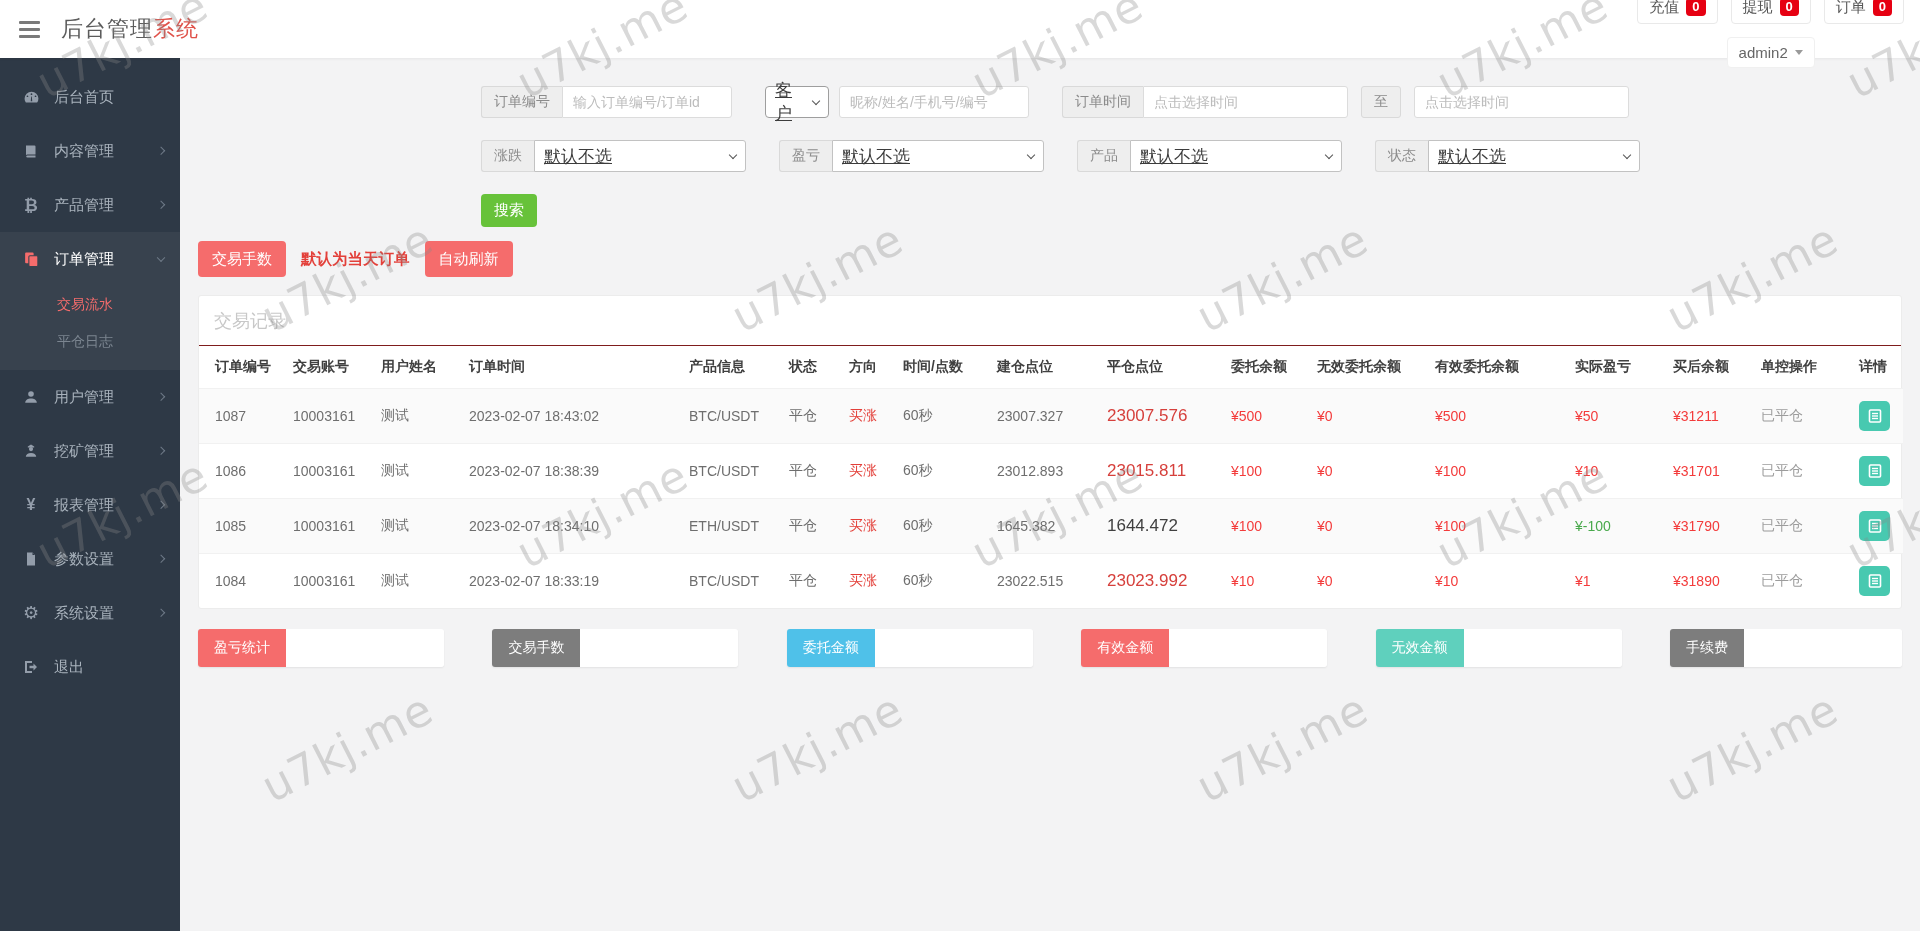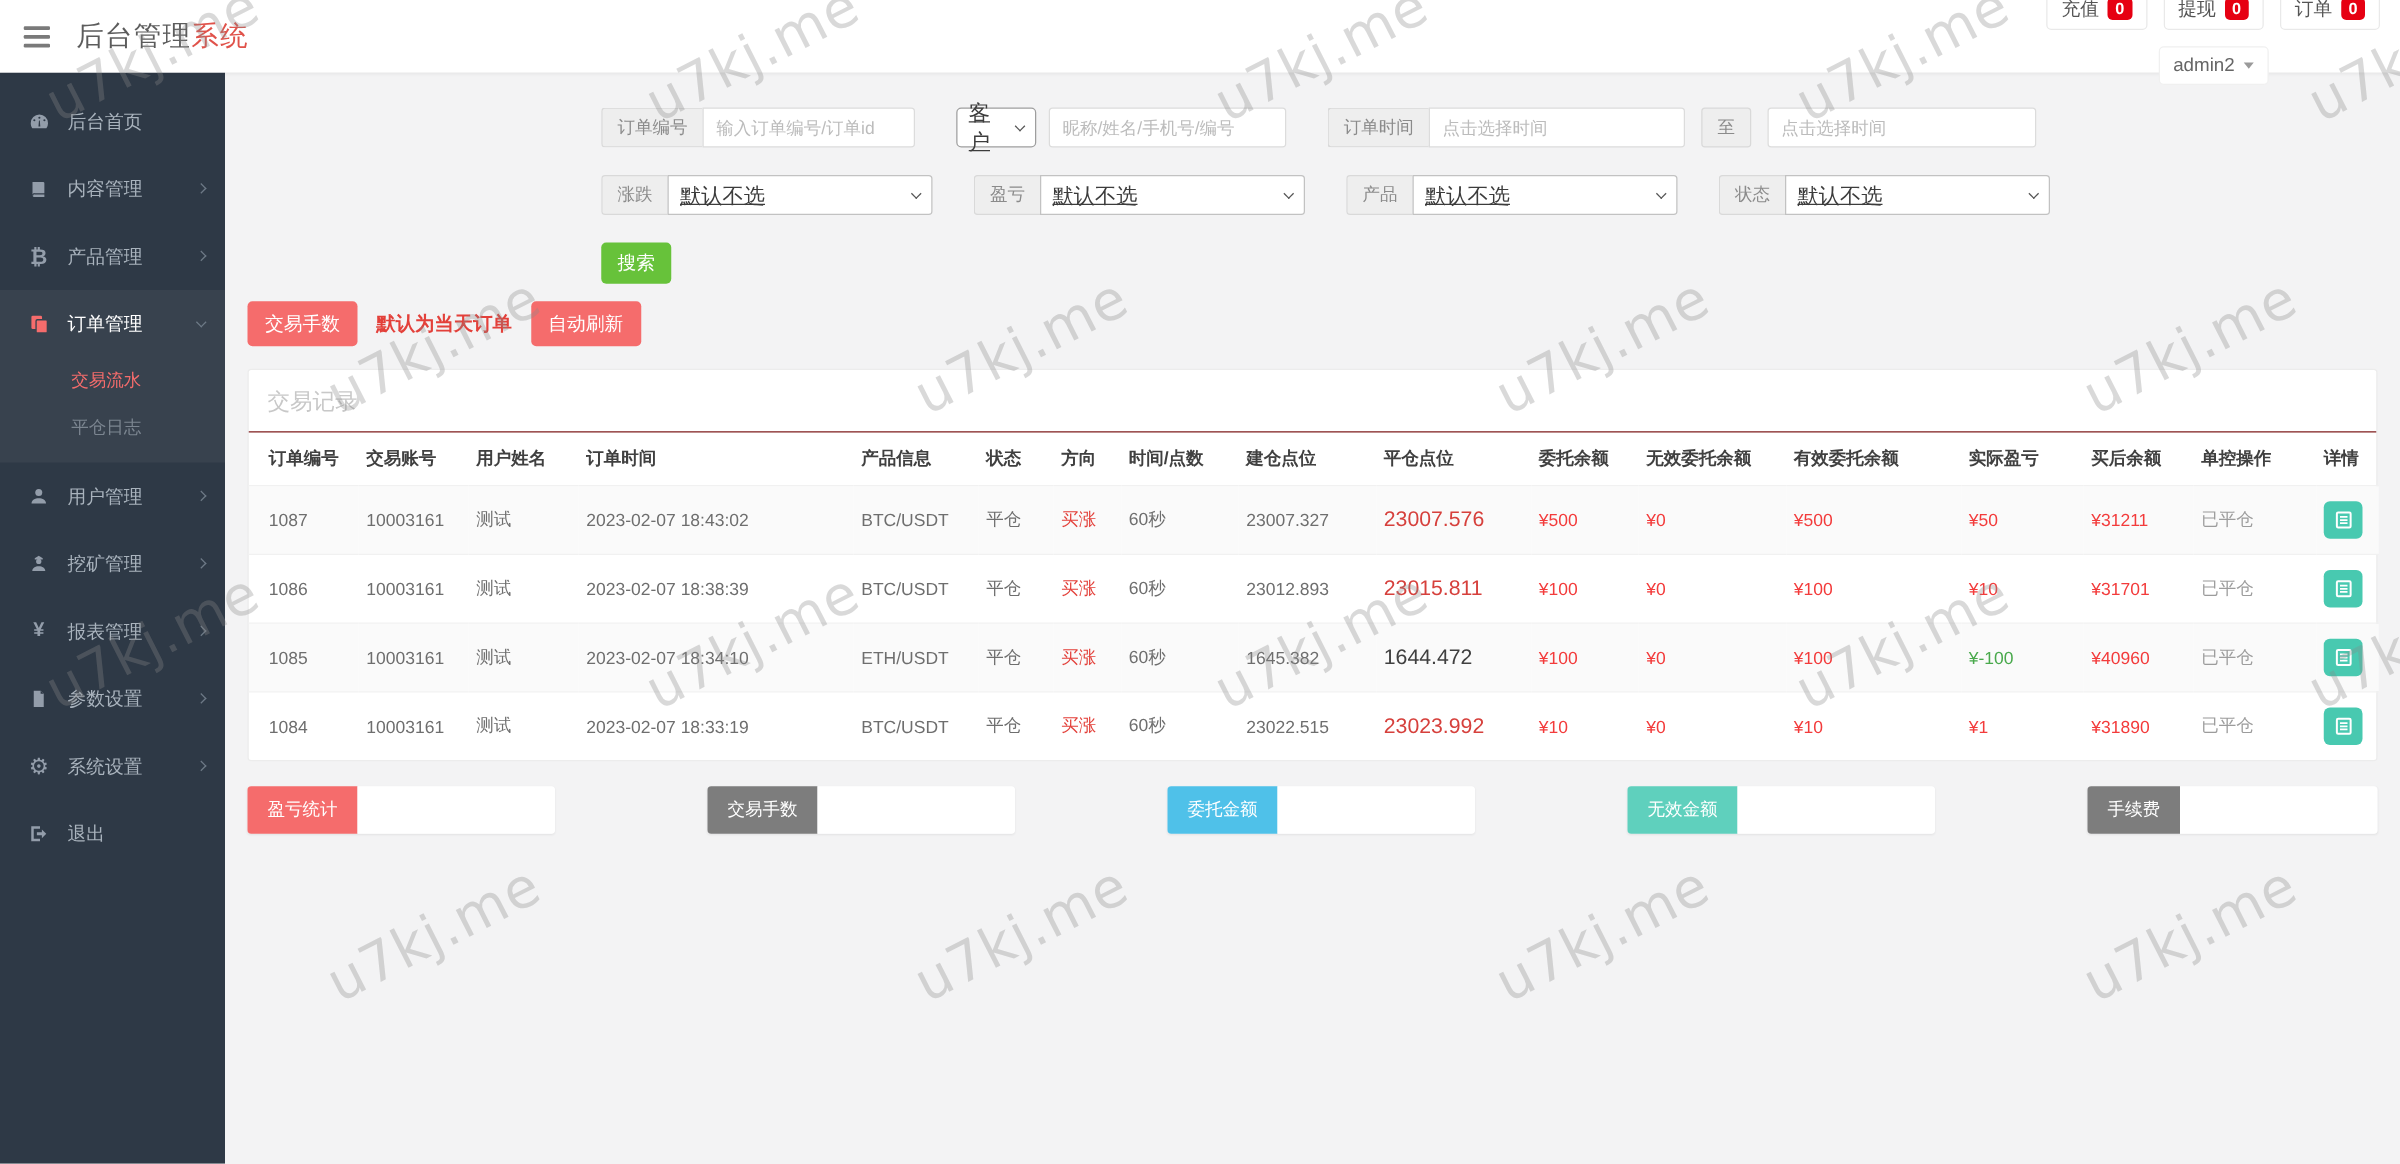--- a/index.html
+++ b/index.html
@@ -399,21 +399,21 @@
             <td>ETH/USDT</td>
             <td>平仓</td>
             <td class="c-dir">买涨</td>
             <td>60秒</td>
             <td>1645.382</td>
             <td class="c-close green">1644.472</td>
             <td class="c-money">¥100</td>
             <td class="c-money">¥0</td>
             <td class="c-money">¥100</td>
             <td class="c-green">¥-100</td>
-            <td class="c-money">¥40960</td>
+            <td class="c-money">¥31790</td>
             <td class="c-muted">已平仓</td>
             <td>
               <button class="detail-btn">
                 <svg width="16" height="16" viewBox="0 0 16 16">
                   <rect x="2.5" y="2" width="11" height="12" rx="1" fill="none" stroke="#fff" stroke-width="1.6"></rect>
                   <line x1="5" y1="5.5" x2="11" y2="5.5" stroke="#fff" stroke-width="1.4"></line>
                   <line x1="5" y1="8" x2="11" y2="8" stroke="#fff" stroke-width="1.4"></line>
                   <line x1="5" y1="10.5" x2="11" y2="10.5" stroke="#fff" stroke-width="1.4"></line>
                 </svg>
               </button>
@@ -458,20 +458,24 @@
       </div>
       <div class="sgroup">
         <span class="slabel" style="background:#7d7d7d">交易手数</span>
         <input class="sinput" style="">
       </div>
       <div class="sgroup">
         <span class="slabel" style="background:#4fc1e9">委托金额</span>
         <input class="sinput" style="">
       </div>
       <div class="sgroup">
+        <span class="slabel" style="background:#f56c6c">有效金额</span>
+        <input class="sinput" style="">
+      </div>
+      <div class="sgroup">
         <span class="slabel" style="background:#5fd0bd">无效金额</span>
         <input class="sinput" style="">
       </div>
       <div class="sgroup">
         <span class="slabel" style="background:#7d7d7d">手续费</span>
         <input class="sinput" style="">
       </div>
     </div>
 </main>
 

